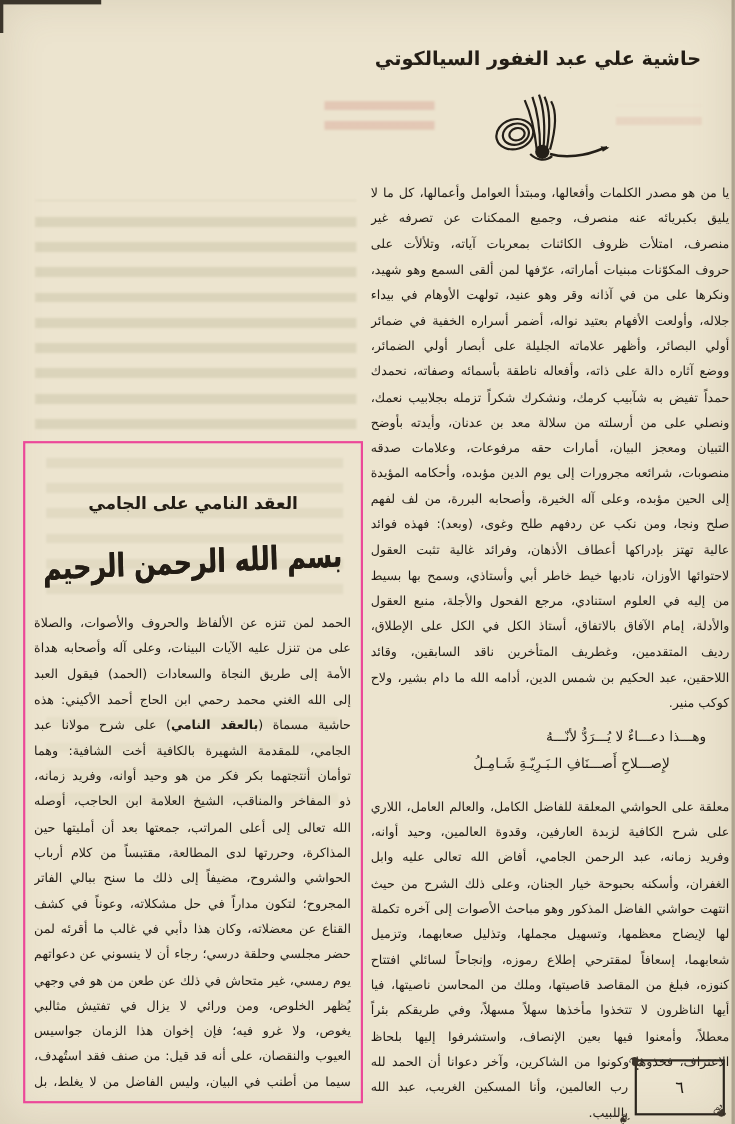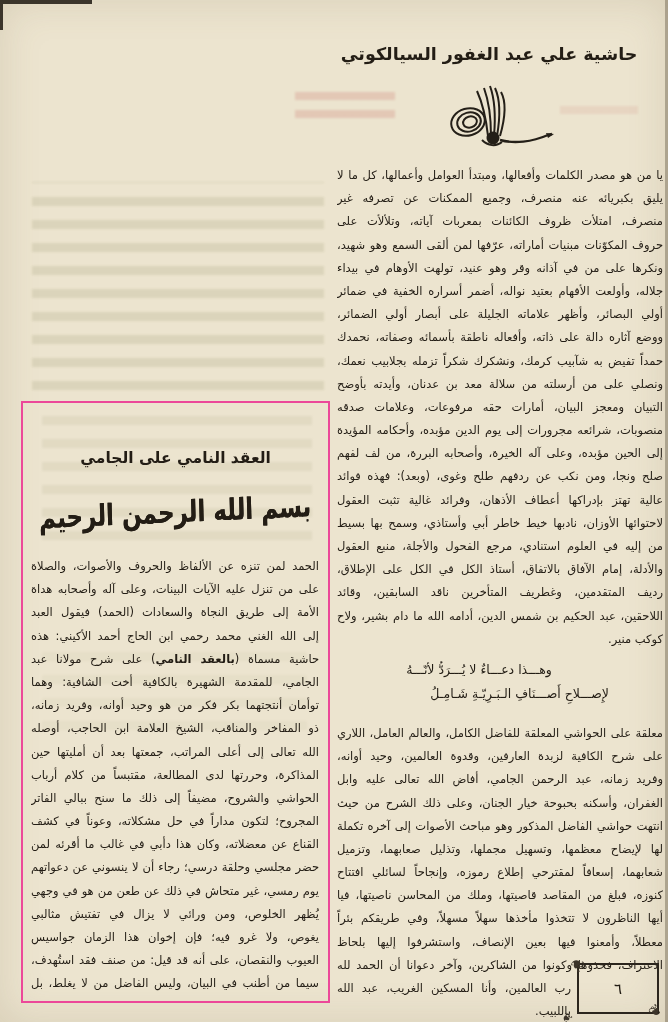--- a/index.html
+++ b/index.html
@@ -13,21 +13,21 @@
     font-size:17.5px;font-weight:bold;letter-spacing:0;}
   .emblem{position:absolute;top:82px;left:438px;width:122px;height:78px;}
 
   
   .right-col{position:absolute;top:164px;left:337px;width:326px;}
   .rline,.bline{height:23.2px;line-height:23.2px;font-size:11.5px;overflow:hidden;
     text-align:justify;text-align-last:justify;}
   #para1 div:last-child{text-align-last:right;}
   .couplet{margin-top:7px;}
   .cline{height:24px;line-height:24px;font-size:12.5px;overflow:hidden;text-align:right;}
-  .couplet div:nth-child(1){margin-right:42px;text-align:center;}
+  .couplet div:nth-child(1){margin-right:21px;}
   .couplet div:nth-child(2){margin-right:54px;}
   #para2{margin-top:16px;}
   #para2 div:nth-child(12){margin-right:92px;}
   #para2 div:nth-child(13){margin-right:92px;text-align-last:right;}
 
   
   .left-box{position:absolute;top:401px;left:21px;width:305px;height:598px;
     border:2px solid #ec4899;background:rgba(255,255,255,0.0);}
   .box-title{margin-top:46px;text-align:center;font-size:15.5px;font-weight:bold;}
   .basmala-wrap{margin-top:14px;height:62px;display:flex;align-items:center;justify-content:center;}

